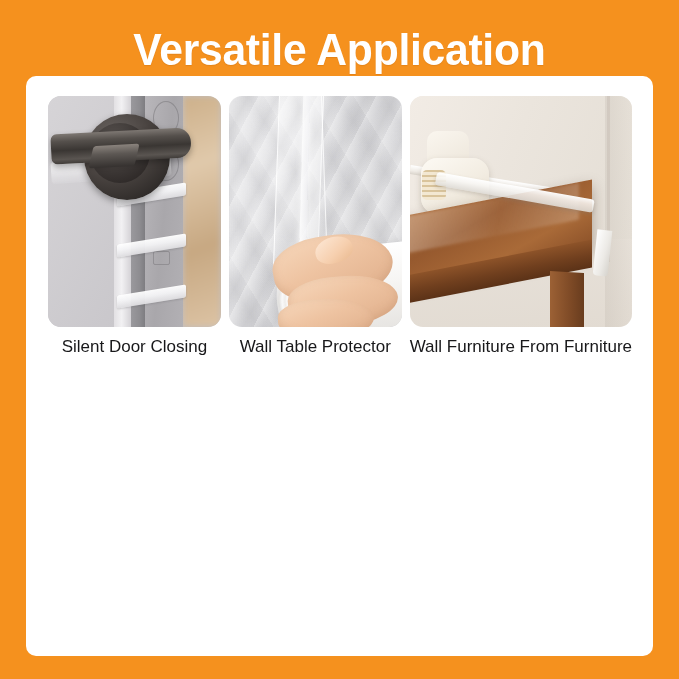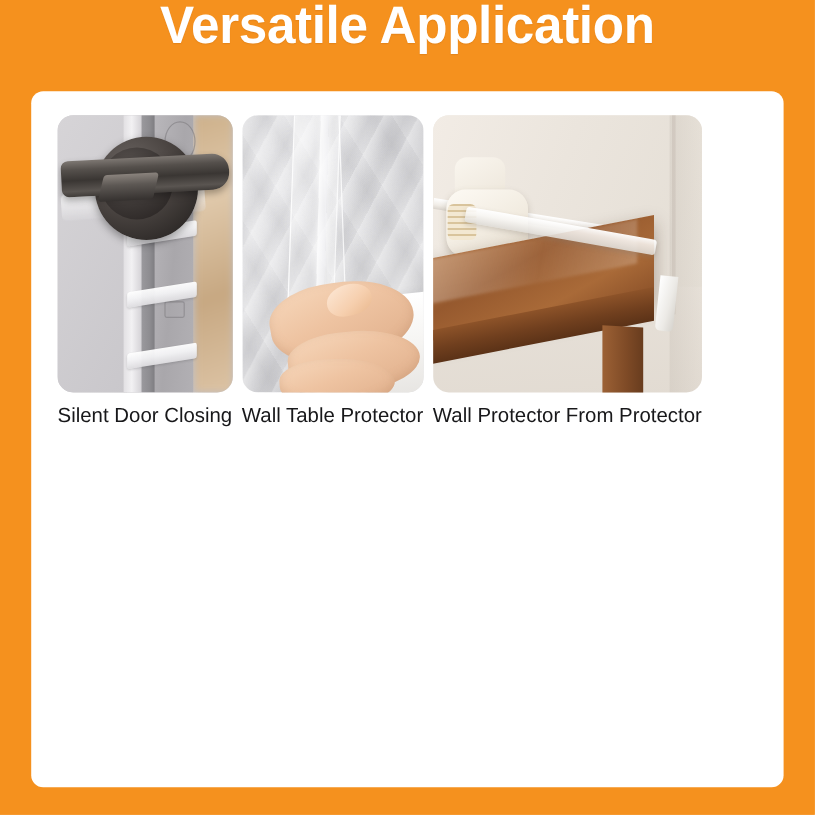--- a/index.html
+++ b/index.html
@@ -20,24 +20,25 @@
     position: relative;
     width: 679px;
     height: 679px;
     background: #F5911E;
     overflow: hidden;
   }
 
   
   .title-bar {
     position: absolute;
-    top: 0; left: 0;
+    top: 12px; left: 0;
     width: 679px;
     height: 76px;
     display: flex;
+    align-items: center;
     justify-content: center;
   }
   .title-text {
     color: #FFFFFF;
     font-size: 44px;
     font-weight: bold;
     letter-spacing: -0.3px;
     line-height: 1;
     white-space: nowrap;
     transform: scaleX(0.97);
@@ -52,21 +53,21 @@
     width: 627px;
     height: 580px;
     background: #FFFFFF;
     border-radius: 10px;
   }
 
   .grid {
     position: absolute;
     inset: 0;
     display: grid;
-    grid-template-columns: 1fr 1fr 1fr 1fr;
+    grid-template-columns: 1fr 1fr 1fr;
     grid-template-rows: 1fr 1fr;
     column-gap: 8px;
     row-gap: 2px;
     padding: 20px 21px 16px 22px;
   }
 
   .card {
     display: flex;
     flex-direction: column;
     align-items: center;
@@ -517,19 +518,19 @@
           <div class="leg l1"></div>
           <div class="leg l2"></div>
 
           <div class="table"></div>
           <div class="table-sheen"></div>
           <div class="table-edge"></div>
           <div class="table-leg"></div>
           <div class="protector"></div>
           <div class="protector-end"></div>
         </div>
-        <div class="caption">Wall Protector From Protector</div>
+        <div class="caption">Wall Furniture From Furniture</div>
       </div>
 
 
     </div>
   </div>
 </div>
 
 </body></html>

